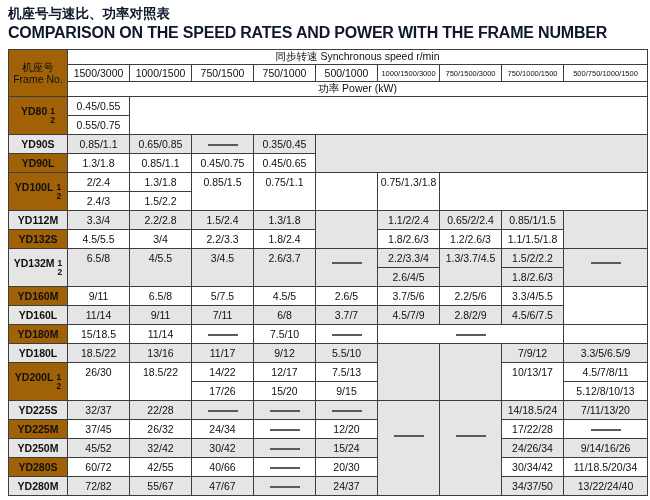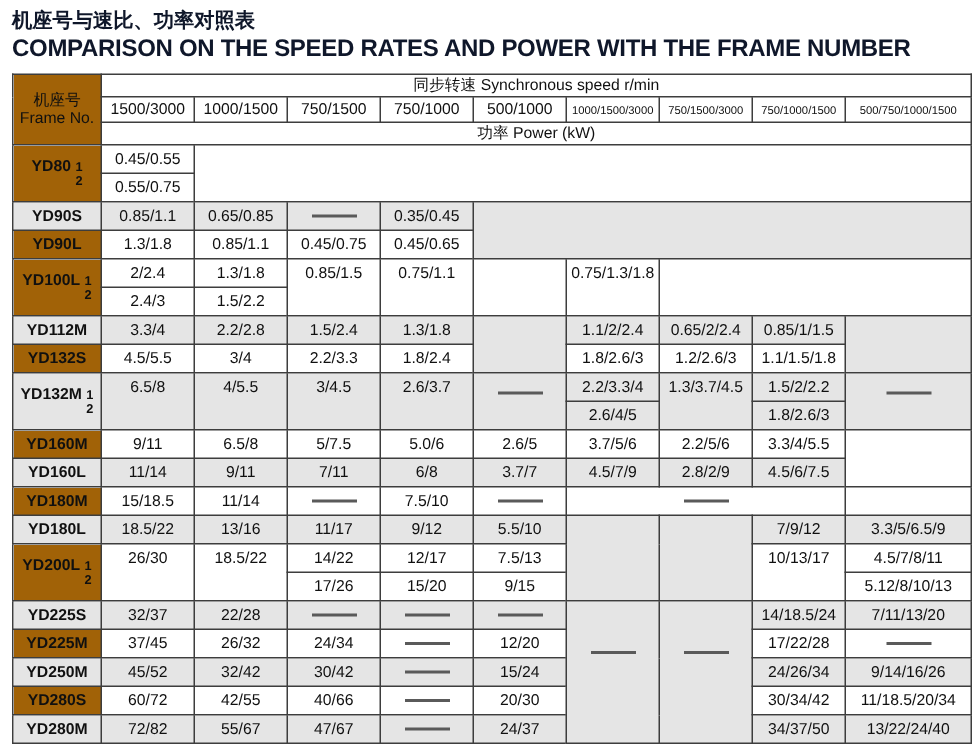--- a/index.html
+++ b/index.html
@@ -194,21 +194,21 @@
       </tr>
       <tr class="">
         <td class="frame-col">
           <span class="frame-inner">
             <span>YD160M</span>
           </span>
         </td>
         <td>9/11</td>
         <td>6.5/8</td>
         <td>5/7.5</td>
-        <td>5.0/6</td>
+        <td>4.5/5</td>
         <td>2.6/5</td>
         <td>3.7/5/6</td>
         <td>2.2/5/6</td>
         <td>3.3/4/5.5</td>
         <td rowspan="2" class="bg-white"></td>
       </tr>
       <tr class="gray">
         <td class="frame-col">
           <span class="frame-inner">
             <span>YD160L</span>

